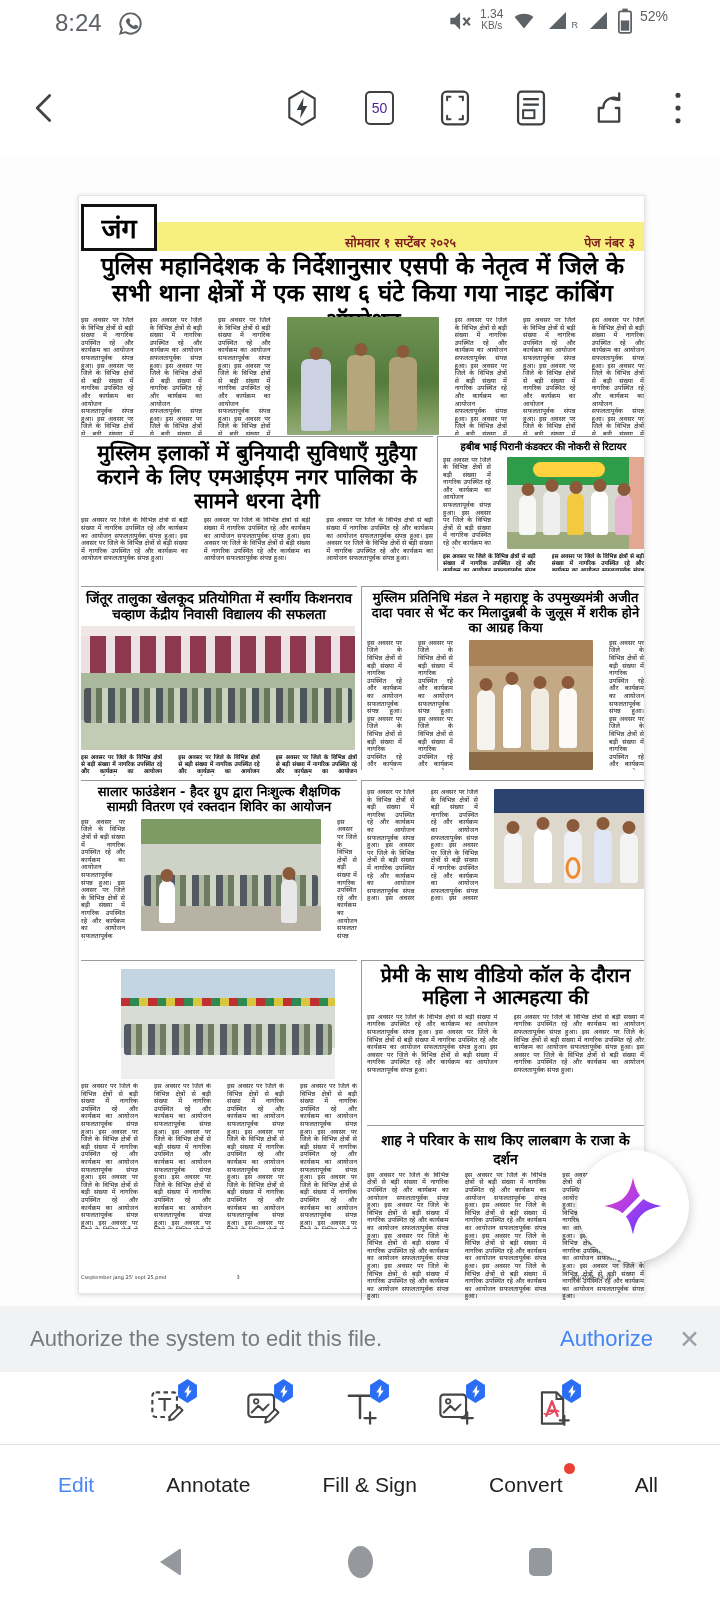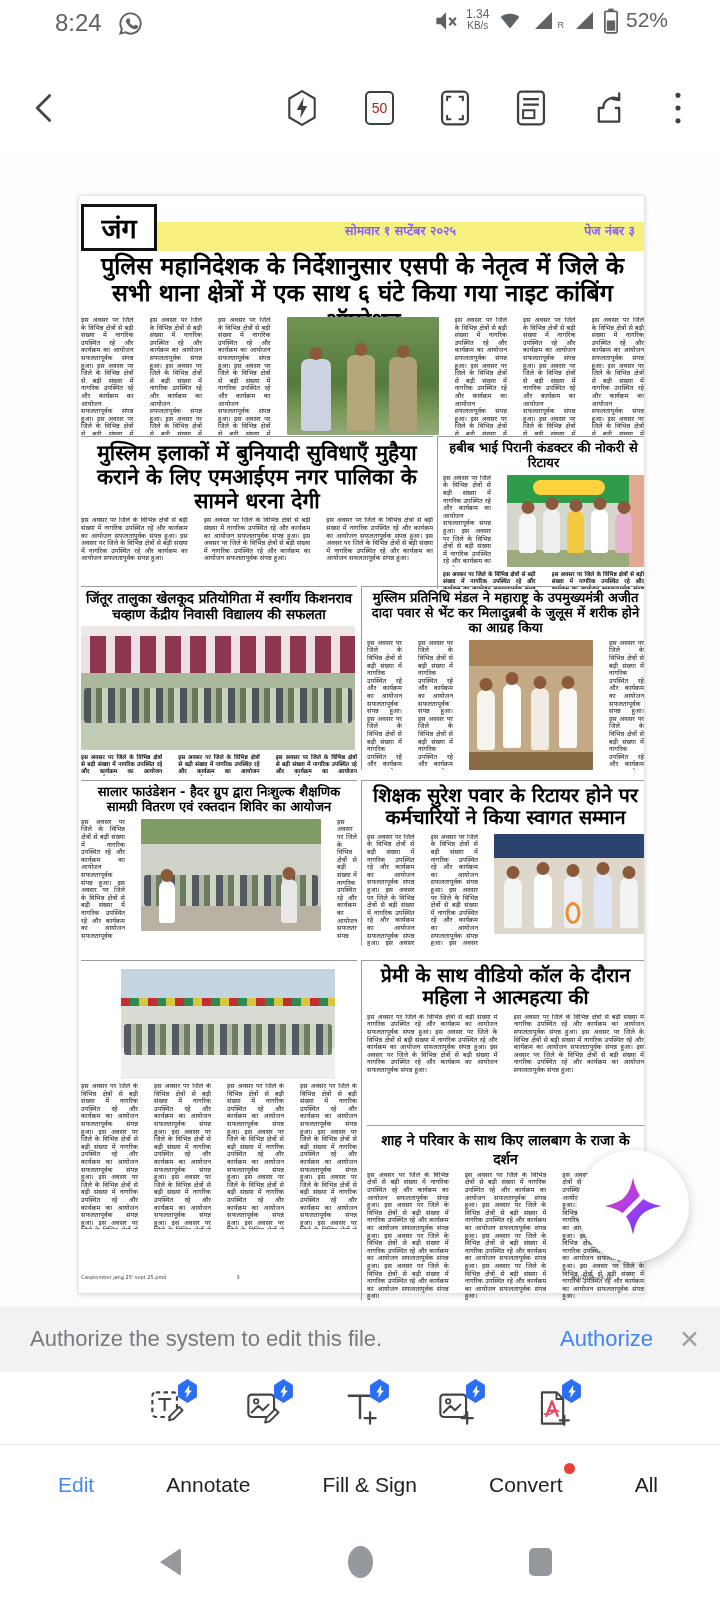--- a/index.html
+++ b/index.html
@@ -7,35 +7,35 @@
 
   
   .statusbar { position:absolute; top:0; left:0; width:720px; height:46px; display:flex; align-items:center; color:#5d6267; background:#fff; }
   .sb-time { font-size:24px; margin-left:55px; }
   .sb-wa { margin-left:15px; display:flex; }
   .sb-right { margin-left:auto; margin-right:52px; display:flex; align-items:flex-start; gap:8px; }
   .sb-speed { text-align:center; line-height:1.05; }
   .sb-speed .v { font-size:12px; }
   .sb-speed .u { font-size:10px; }
   .sb-roam { font-size:9px; margin-left:-6px; margin-top:12px; }
-  .sb-batt-pct { font-size:21px; }
+  .sb-batt-pct { font-size:14px; }
 
   
   .toolbar { position:absolute; top:62px; left:0; width:720px; height:92px; display:flex; align-items:center; background:#fff; }
   .tb-back { margin-left:30px; display:flex; cursor:pointer; }
   .tb-icons { margin-left:auto; margin-right:36px; display:flex; align-items:center; gap:46px; }
   .tb-btn { display:flex; align-items:center; justify-content:center; }
-  .tb-50 { width:29px; height:34px; border:2px solid #3e4144; border-radius:5px; display:flex; align-items:center; justify-content:center; font-size:14px; color:#b91c1c; }
+  .tb-50 { width:29px; height:34px; border:2px solid #3e4144; border-radius:5px; display:flex; align-items:center; justify-content:center; font-size:14px; color:#4c1d95; }
 
   
   .viewer { position:absolute; top:154px; left:0; width:720px; height:1152px; background:#fdfdfd; }
   .page { position:absolute; left:78px; top:41px; width:567px; height:1099px; background:#fff; border:1px solid #e5e5e5; box-shadow:0 1px 5px rgba(0,0,0,.14); }
   .page * { font-family:"DejaVu Sans",sans-serif; }
   .logo { position:absolute; left:2px; top:8px; width:76px; height:47px; border:3px solid #111; background:#fff; color:#000; font-weight:bold; font-size:27px; display:flex; align-items:center; justify-content:center; z-index:2; }
-  .dstrip { position:absolute; left:78px; top:26px; width:487px; height:29px; background:#f8f07e; display:flex; align-items:flex-start; font-weight:bold; font-size:12.5px; color:#8b5cf6; }
+  .dstrip { position:absolute; left:78px; top:26px; width:487px; height:29px; background:#f8f07e; display:flex; align-items:flex-end; font-weight:bold; font-size:12.5px; color:#7f1d1d; }
   .ddate { margin:0 auto; }
   .dpage { position:absolute; right:9px; }
   .hl { position:absolute; font-weight:bold; color:#000; text-align:center; line-height:1.16; }
   .blk { position:absolute; }
   .hl2 { font-weight:bold; color:#000; text-align:center; line-height:1.15; }
   .cols2 { display:flex; gap:16px; overflow:hidden; margin-top:4px; }
   .col { flex:1; font-size:6.5px; line-height:7.6px; text-align:justify; color:#1b1b1b; overflow:hidden; }
   .cap { font-size:5.9px; font-weight:bold; line-height:7px; text-align:justify; color:#111; overflow:hidden; }
   .rsep { border-left:1px solid #9b9b9b; padding-left:5px; }
   .trule { border-top:1px solid #9b9b9b; padding-top:4px; }
@@ -208,21 +208,21 @@
     <div class="blk trule" style="left:2px;top:240px;width:352px;">
       <div class="hl2" style="font-size:21px;">मुस्लिम इलाकों में बुनियादी सुविधाएँ मुहैया कराने के लिए एमआईएम नगर पालिका के सामने धरना देगी</div>
       <div class="cols2" style="height:84px;">
         <div class="col">इस अवसर पर जिले के विभिन्न क्षेत्रों से बड़ी संख्या में नागरिक उपस्थित रहे और कार्यक्रम का आयोजन सफलतापूर्वक संपन्न हुआ। इस अवसर पर जिले के विभिन्न क्षेत्रों से बड़ी संख्या में नागरिक उपस्थित रहे और कार्यक्रम का आयोजन सफलतापूर्वक संपन्न हुआ। </div>
         <div class="col">इस अवसर पर जिले के विभिन्न क्षेत्रों से बड़ी संख्या में नागरिक उपस्थित रहे और कार्यक्रम का आयोजन सफलतापूर्वक संपन्न हुआ। इस अवसर पर जिले के विभिन्न क्षेत्रों से बड़ी संख्या में नागरिक उपस्थित रहे और कार्यक्रम का आयोजन सफलतापूर्वक संपन्न हुआ। </div>
         <div class="col">इस अवसर पर जिले के विभिन्न क्षेत्रों से बड़ी संख्या में नागरिक उपस्थित रहे और कार्यक्रम का आयोजन सफलतापूर्वक संपन्न हुआ। इस अवसर पर जिले के विभिन्न क्षेत्रों से बड़ी संख्या में नागरिक उपस्थित रहे और कार्यक्रम का आयोजन सफलतापूर्वक संपन्न हुआ। </div>
       </div>
     </div>
 
     <div class="blk trule rsep" style="left:358px;top:240px;width:207px;">
-      <div class="hl2" style="font-size:13px;">हबीब भाई पिरानी कंडक्टर की नोकरी से रिटायर</div>
+      <div class="hl2" style="font-size:10px;font-family:Liberation Serif, serif;">हबीब भाई पिरानी कंडक्टर की नोकरी से रिटायर</div>
       <div class="cols2" style="height:92px;">
         <div class="col" style="flex:0 0 48px;">इस अवसर पर जिले के विभिन्न क्षेत्रों से बड़ी संख्या में नागरिक उपस्थित रहे और कार्यक्रम का आयोजन सफलतापूर्वक संपन्न हुआ। इस अवसर पर जिले के विभिन्न क्षेत्रों से बड़ी संख्या में नागरिक उपस्थित रहे और कार्यक्रम का आयोजन सफलतापूर्वक संपन्न हुआ। </div>
         <div class="photo photoB" style="width:148px;height:92px;">
           <div class="band"></div>
             <div class="wall"></div>
           <div class="person" style="left:12px;bottom:14px;width:17px;height:40px;background:#f7f7f7;"></div>
           <div class="person" style="left:36px;bottom:14px;width:17px;height:44px;background:#efefef;"></div>
           <div class="person" style="left:60px;bottom:14px;width:17px;height:42px;background:#f3c93f;"></div>
           <div class="person" style="left:84px;bottom:14px;width:17px;height:44px;background:#ffffff;"></div>
           <div class="person" style="left:108px;bottom:14px;width:17px;height:40px;background:#e8b3d0;"></div>
@@ -269,21 +269,20 @@
         <div class="photo photoE" style="width:180px;height:112px;">
           <div class="crowd"></div>
           <div class="person" style="left:18px;bottom:8px;width:16px;height:42px;background:#ffffff;"></div>
           <div class="person" style="left:140px;bottom:8px;width:16px;height:44px;background:#e8e8e8;"></div>
         </div>
         <div class="col">इस अवसर पर जिले के विभिन्न क्षेत्रों से बड़ी संख्या में नागरिक उपस्थित रहे और कार्यक्रम का आयोजन सफलतापूर्वक संपन्न हुआ। इस अवसर पर जिले के विभिन्न क्षेत्रों से बड़ी संख्या में नागरिक उपस्थित रहे और कार्यक्रम का आयोजन सफलतापूर्वक संपन्न हुआ। इस अवसर पर जिले के विभिन्न क्षेत्रों से बड़ी संख्या में नागरिक उपस्थित रहे और कार्यक्रम का आयोजन सफलतापूर्वक संपन्न हुआ। </div>
       </div>
     </div>
 
     <div class="blk trule rsep" style="left:282px;top:584px;width:283px;">
-      <div class="hl2" style="font-size:19.5px;">शिक्षक सुरेश पवार के रिटायर होने पर कर्मचारियों ने किया स्वागत सम्मान</div>
       <div class="cols2" style="height:112px;">
         <div class="col">इस अवसर पर जिले के विभिन्न क्षेत्रों से बड़ी संख्या में नागरिक उपस्थित रहे और कार्यक्रम का आयोजन सफलतापूर्वक संपन्न हुआ। इस अवसर पर जिले के विभिन्न क्षेत्रों से बड़ी संख्या में नागरिक उपस्थित रहे और कार्यक्रम का आयोजन सफलतापूर्वक संपन्न हुआ। इस अवसर पर जिले के विभिन्न क्षेत्रों से बड़ी संख्या में नागरिक उपस्थित रहे और कार्यक्रम का आयोजन सफलतापूर्वक संपन्न हुआ। </div>
         <div class="col">इस अवसर पर जिले के विभिन्न क्षेत्रों से बड़ी संख्या में नागरिक उपस्थित रहे और कार्यक्रम का आयोजन सफलतापूर्वक संपन्न हुआ। इस अवसर पर जिले के विभिन्न क्षेत्रों से बड़ी संख्या में नागरिक उपस्थित रहे और कार्यक्रम का आयोजन सफलतापूर्वक संपन्न हुआ। इस अवसर पर जिले के विभिन्न क्षेत्रों से बड़ी संख्या में नागरिक उपस्थित रहे और कार्यक्रम का आयोजन सफलतापूर्वक संपन्न हुआ। </div>
         <div class="photo photoF" style="width:150px;height:100px;">
           <div class="person" style="left:10px;bottom:6px;width:18px;height:50px;background:#f5f5f5;"></div>
           <div class="person" style="left:40px;bottom:6px;width:18px;height:54px;background:#ffffff;"></div>
           <div class="person" style="left:70px;bottom:6px;width:18px;height:52px;background:#eef0f6;">
               <div class="garland"></div>
             </div>
           <div class="person" style="left:100px;bottom:6px;width:18px;height:54px;background:#dfe6f5;"></div>

